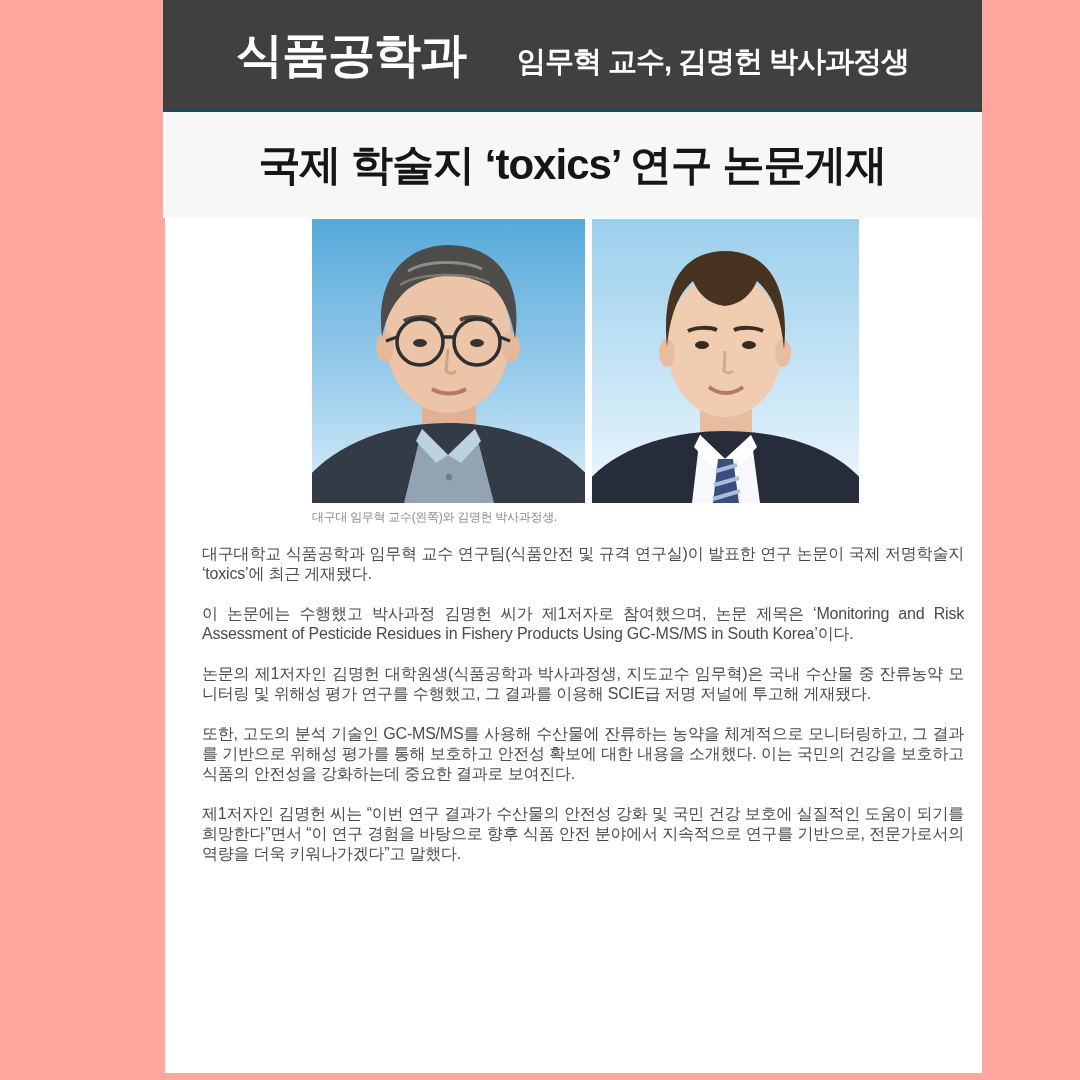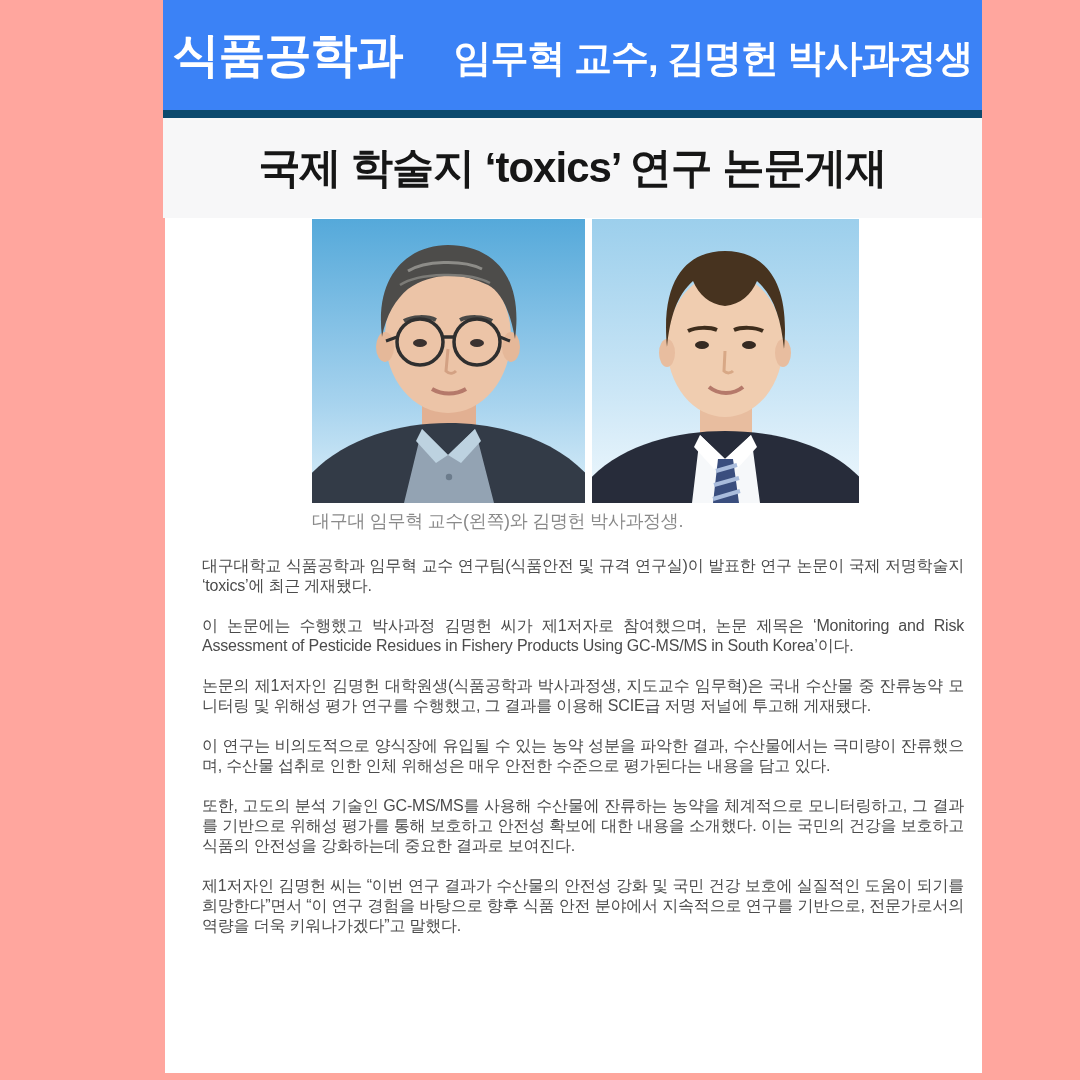--- a/index.html
+++ b/index.html
@@ -7,60 +7,60 @@
     width:1080px;height:1080px;
     font-family:"Liberation Sans","DejaVu Sans",sans-serif;
     background:#FFA69E;
     position:relative;overflow:hidden;
   }
   .canvas{position:absolute;inset:0;width:1080px;height:1080px;}
 
   
   .banner{
     position:absolute;left:163px;top:0;width:819px;height:110px;
-    background:#3b82f6;
+    background:#404040;
     display:flex;align-items:baseline;justify-content:center;
     color:#fff;white-space:nowrap;gap:44px;
   }
   .banner .dept{font-size:47px;font-weight:800;letter-spacing:-1px;line-height:110px;}
-  .banner .names{font-size:38px;font-weight:700;letter-spacing:-1px;margin-left:7px;}
+  .banner .names{font-size:29px;font-weight:700;letter-spacing:-1px;margin-left:7px;}
 
   
   .headline-band{
     position:absolute;left:163px;top:110px;width:819px;height:108px;
-    background:#F7F7F8;border-top:8px solid #0c4a6e;box-sizing:border-box;
+    background:#F7F7F8;border-top:2px solid #0c4a6e;box-sizing:border-box;
     display:flex;align-items:center;justify-content:center;
   }
   .headline-band h1{
     margin:0;font-size:42px;font-weight:600;color:#161616;
     letter-spacing:-1px;white-space:nowrap;
   }
 
   
   .sheet{
     position:absolute;left:165px;top:218px;width:817px;height:855px;
     background:#ffffff;
   }
 
   .photo{position:absolute;top:1px;height:284px;overflow:hidden;}
   .photo svg{display:block;width:100%;height:100%;}
   .photo-left{left:147px;width:273px;}
   .photo-right{left:427px;width:267px;}
 
   .caption{
     position:absolute;left:147px;top:291px;
-    font-size:18px;color:#8A8A8A;letter-spacing:-0.3px;
+    font-size:12px;color:#8A8A8A;letter-spacing:-0.3px;
   }
 
   .article{
     position:absolute;left:37px;top:322px;width:762px;
     font-size:16px;line-height:20px;color:#4B4B4B;
     text-align:justify;letter-spacing:-0.2px;
   }
-  .article p{margin:16px 0 20px 0;}
+  .article p{margin:4px 0 20px 0;}
 </style>
 </head>
 <body>
 
 <div class="canvas">
 
   <div class="banner">
     <span class="dept">식품공학과</span>
     <span class="names">임무혁 교수, 김명헌 박사과정생</span>
   </div>
@@ -158,19 +158,18 @@
         <path d="M117,168 C127,176 141,176 151,168" stroke="#B5796A" stroke-width="4" fill="none"></path>
       </svg>
     </div>
 
     <div class="caption">대구대 임무혁 교수(왼쪽)와 김명헌 박사과정생.</div>
 
     <div class="article">
       <p>대구대학교 식품공학과 임무혁 교수 연구팀(식품안전 및 규격 연구실)이 발표한 연구 논문이 국제 저명학술지 ‘toxics’에 최근 게재됐다.</p>
       <p>이 논문에는 수행했고 박사과정 김명헌 씨가 제1저자로 참여했으며, 논문 제목은 ‘Monitoring and Risk Assessment of Pesticide Residues in Fishery Products Using GC-MS/MS in South Korea’이다.</p>
       <p>논문의 제1저자인 김명헌 대학원생(식품공학과 박사과정생, 지도교수 임무혁)은 국내 수산물 중 잔류농약 모니터링 및 위해성 평가 연구를 수행했고, 그 결과를 이용해 SCIE급 저명 저널에 투고해 게재됐다.</p>
-      <p>이 연구는 비의도적으로 양식장에 유입될 수 있는 농약 성분을 파악한 결과, 수산물에서는 극미량이 잔류했으며, 수산물 섭취로 인한 인체 위해성은 매우 안전한 수준으로 평가된다는 내용을 담고 있다.</p>
       <p>또한, 고도의 분석 기술인 GC-MS/MS를 사용해 수산물에 잔류하는 농약을 체계적으로 모니터링하고, 그 결과를 기반으로 위해성 평가를 통해 보호하고 안전성 확보에 대한 내용을 소개했다. 이는 국민의 건강을 보호하고 식품의 안전성을 강화하는데 중요한 결과로 보여진다.</p>
       <p>제1저자인 김명헌 씨는 “이번 연구 결과가 수산물의 안전성 강화 및 국민 건강 보호에 실질적인 도움이 되기를 희망한다”면서 “이 연구 경험을 바탕으로 향후 식품 안전 분야에서 지속적으로 연구를 기반으로, 전문가로서의 역량을 더욱 키워나가겠다”고 말했다.</p>
     </div>
 
   </div>
 </div>
 
 </body></html>

